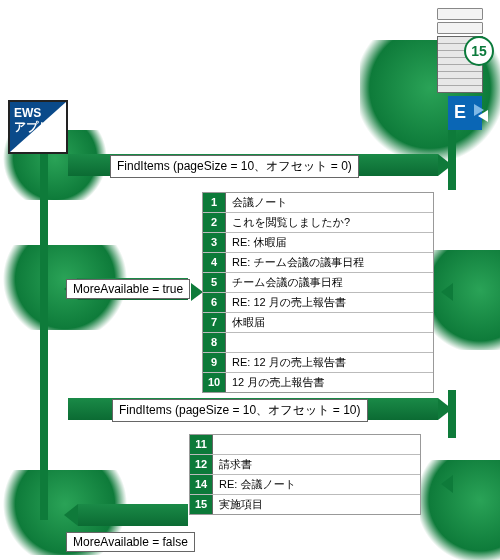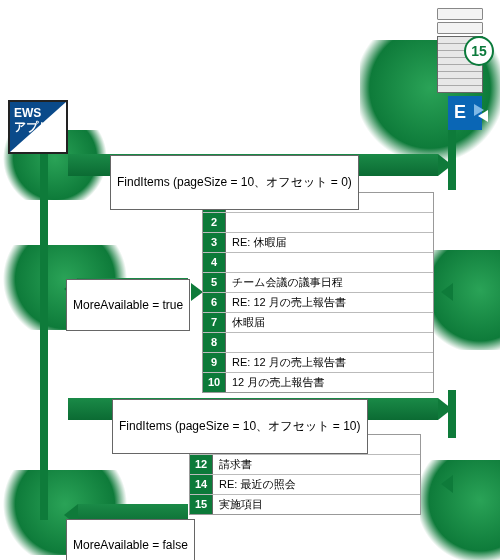--- a/index.html
+++ b/index.html
@@ -135,21 +135,21 @@
   }
   .blob {
     position: absolute;
     background: radial-gradient(circle at 50% 40%, #2aa357 0%, #0e7b3a 60%, transparent 75%);
   }
   .call-lbl {
     position: absolute;
     background: #fff;
     border: 1px solid #666;
     font-size: 12px;
-    padding: 18px 6px;
+    padding: 2px 6px;
     white-space: nowrap;
     z-index: 10;
   }
   .list {
     position: absolute;
     border: 1px solid #999;
     background: #fff;
     z-index: 5;
   }
   .row {
@@ -236,27 +236,29 @@
 
 <div class="vbar" style="left:448px;top:130px;height:60px"></div>
 
 <div class="list" id="list1" style="left:202px;top:192px;width:230px">
     <div class="row">
       <div class="n">1</div>
       <div class="t">会議ノート</div>
     </div>
     <div class="row">
       <div class="n">2</div>
+      <div class="t">これを閲覧しましたか?</div>
     </div>
     <div class="row">
       <div class="n">3</div>
       <div class="t">RE: 休暇届</div>
     </div>
     <div class="row">
       <div class="n">4</div>
+      <div class="t">RE: チーム会議の議事日程</div>
     </div>
     <div class="row">
       <div class="n">5</div>
       <div class="t">チーム会議の議事日程</div>
     </div>
     <div class="row">
       <div class="n">6</div>
       <div class="t">RE: 12 月の売上報告書</div>
     </div>
     <div class="row">
@@ -297,27 +299,27 @@
 <div class="list" id="list2" style="left:189px;top:434px;width:230px">
     <div class="row">
       <div class="n">11</div>
     </div>
     <div class="row">
       <div class="n">12</div>
       <div class="t">請求書</div>
     </div>
     <div class="row">
       <div class="n">14</div>
-      <div class="t">RE: 最近の照会</div>
+      <div class="t">RE: 会議ノート</div>
     </div>
     <div class="row">
       <div class="n">15</div>
       <div class="t">実施項目</div>
     </div>
   </div>
 
 <div class="vhead" style="left:188px;top:478px;transform:rotate(-90deg)"></div>
 <div class="vhead" style="left:438px;top:478px;transform:rotate(90deg)"></div>
 
 <div class="hbar" style="left:78px;top:504px;width:110px">
   <div class="arrow-l"></div>
 </div>
-<div class="call-lbl" style="left:66px;top:519px">MoreAvailable = false</div>
+<div class="call-lbl" style="left:66px;top:532px">MoreAvailable = false</div>
 
 </body></html>

